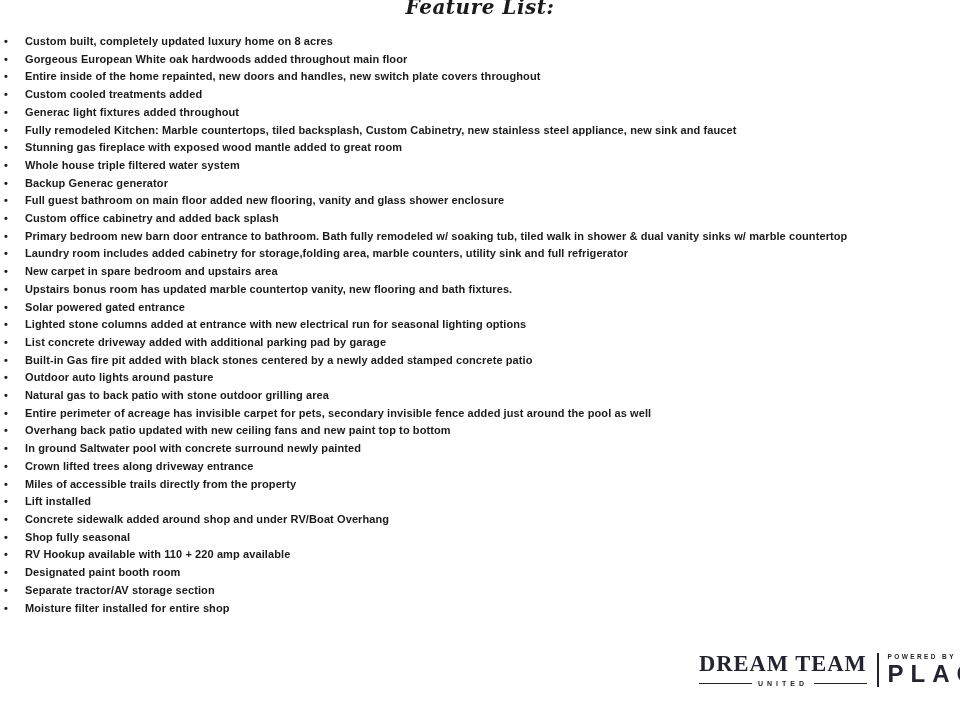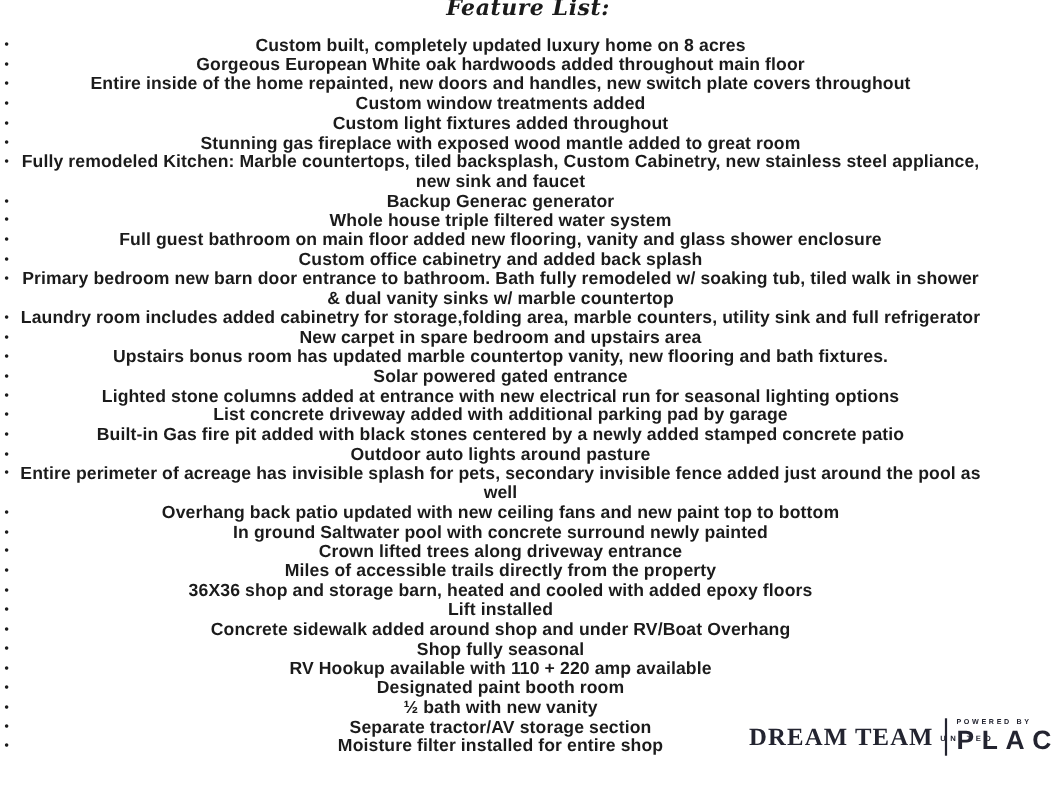--- a/index.html
+++ b/index.html
@@ -22,47 +22,47 @@
     margin: -3px 0 0 0;
     line-height: 20px;
   }
   ul.feature-list {
     list-style: none;
     margin: 16px 0 0 0;
     padding: 0;
   }
   ul.feature-list li {
     position: relative;
-    padding-left: 13px;
-    font-size: 16px;
+    padding-left: 25px;
+    font-size: 11px;
     line-height: 17.7px;
     font-weight: 600;
     max-width: 884px;
     letter-spacing: 0.1px;
-    text-align: center;
   }
   ul.feature-list li::before {
     content: "\2022";
     position: absolute;
     left: 4px;
     top: 0;
     font-size: 11px;
   }
   .footer-logo {
     position: absolute;
     left: 681px;
     top: 653px;
     display: flex;
     align-items: center;
     color: #232430;
   }
   .dt-block {
     display: flex;
-    flex-direction: row;
+    flex-direction: column;
     width: 168px;
+    margin-left: 18px;
   }
   .dt-name {
     font-family: "Liberation Serif", serif;
     font-weight: 700;
     font-size: 22.5px;
     letter-spacing: 1px;
     line-height: 1;
     white-space: nowrap;
   }
   .dt-united-row {
@@ -113,32 +113,32 @@
 <h1 class="page-title">Feature List:</h1>
 
 <ul class="feature-list">
 
     <li>Custom built, completely updated luxury home on 8 acres</li>
 
     <li>Gorgeous European White oak hardwoods added throughout main floor</li>
 
     <li>Entire inside of the home repainted, new doors and handles, new switch plate covers throughout</li>
 
-    <li>Custom window treatments added</li>
-
-    <li>Custom light fixtures added throughout</li>
+    <li>Custom cooled treatments added</li>
+
+    <li>Generac light fixtures added throughout</li>
+
+    <li>Fully remodeled Kitchen: Marble countertops, tiled backsplash, Custom Cabinetry, new stainless steel appliance, new sink and faucet</li>
 
     <li>Stunning gas fireplace with exposed wood mantle added to great room</li>
 
-    <li>Fully remodeled Kitchen: Marble countertops, tiled backsplash, Custom Cabinetry, new stainless steel appliance, new sink and faucet</li>
+    <li>Whole house triple filtered water system</li>
 
     <li>Backup Generac generator</li>
 
-    <li>Whole house triple filtered water system</li>
-
     <li>Full guest bathroom on main floor added new flooring, vanity and glass shower enclosure</li>
 
     <li>Custom office cabinetry and added back splash</li>
 
     <li>Primary bedroom new barn door entrance to bathroom. Bath fully remodeled w/ soaking tub, tiled walk in shower &amp; dual vanity sinks w/ marble countertop</li>
 
     <li>Laundry room includes added cabinetry for storage,folding area, marble counters, utility sink and full refrigerator</li>
 
     <li>New carpet in spare bedroom and upstairs area</li>
 
@@ -147,47 +147,46 @@
     <li>Solar powered gated entrance</li>
 
     <li>Lighted stone columns added at entrance with new electrical run for seasonal lighting options</li>
 
     <li>List concrete driveway added with additional parking pad by garage</li>
 
     <li>Built-in Gas fire pit added with black stones centered by a newly added stamped concrete patio</li>
 
     <li>Outdoor auto lights around pasture</li>
 
-
-
-    <li>Entire perimeter of acreage has invisible splash for pets, secondary invisible fence added just around the pool as well</li>
+    <li>Natural gas to back patio with stone outdoor grilling area</li>
+
+
+    <li>Entire perimeter of acreage has invisible carpet for pets, secondary invisible fence added just around the pool as well</li>
 
     <li>Overhang back patio updated with new ceiling fans and new paint top to bottom</li>
 
     <li>In ground Saltwater pool with concrete surround newly painted</li>
 
     <li>Crown lifted trees along driveway entrance</li>
 
 
     <li>Miles of accessible trails directly from the property</li>
 
-    <li>36X36 shop and storage barn, heated and cooled with added epoxy floors</li>
 
     <li>Lift installed</li>
 
     <li>Concrete sidewalk added around shop and under RV/Boat Overhang</li>
 
 
     <li>Shop fully seasonal</li>
 
     <li>RV Hookup available with 110 + 220 amp available</li>
 
     <li>Designated paint booth room</li>
 
-    <li>½ bath with new vanity</li>
 
     <li>Separate tractor/AV storage section</li>
 
     <li>Moisture filter installed for entire shop</li>
   </ul>
 
 <div class="footer-logo">
   <div class="dt-block">
     <div class="dt-name">DREAM TEAM</div>
     <div class="dt-united-row">

